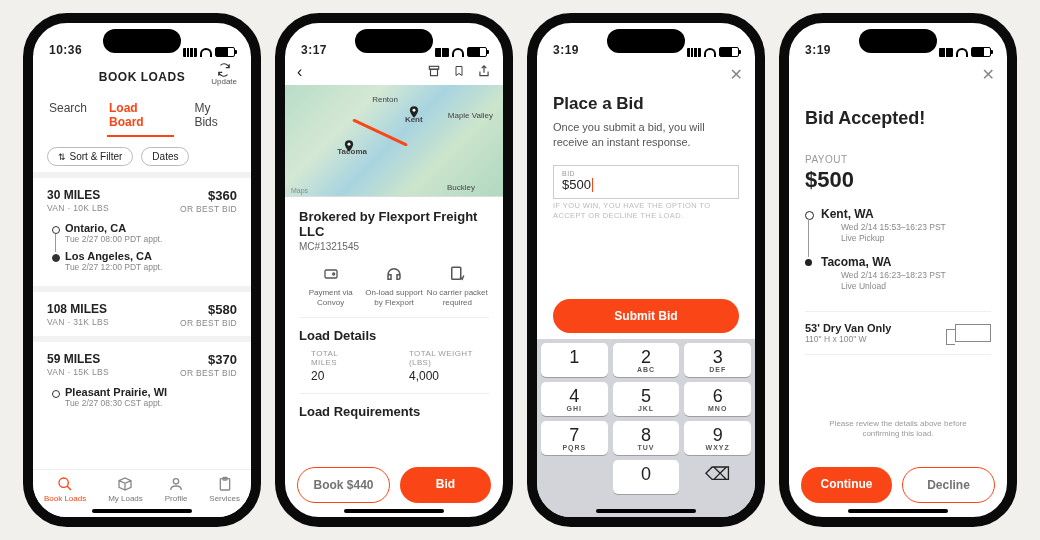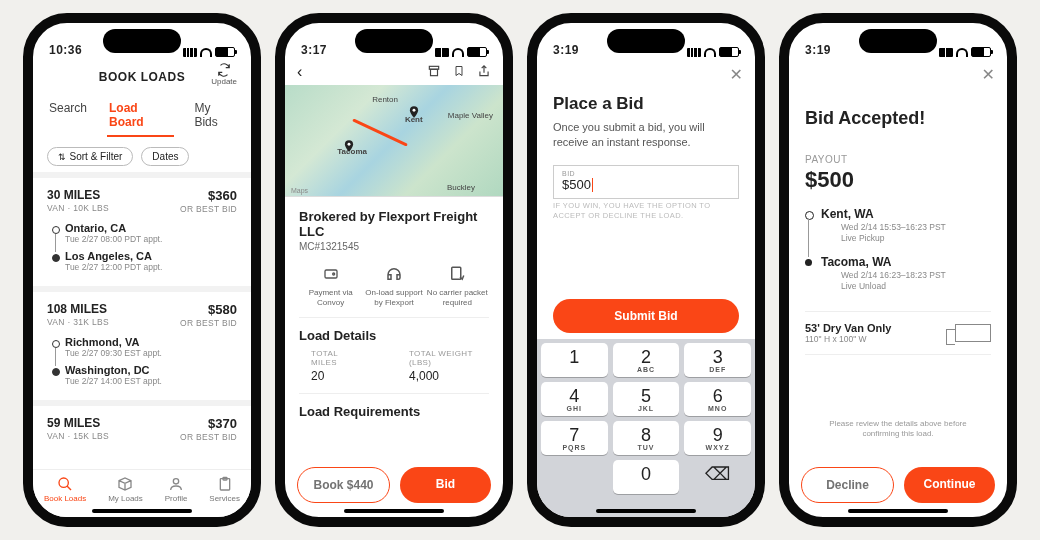--- a/index.html
+++ b/index.html
@@ -182,45 +182,39 @@
       <div class="card-top">
         <div>
               <div class="miles">108 MILES</div>
               <div class="sub">VAN · 31K LBS</div>
             </div>
         <div>
               <div class="price">$580</div>
               <div class="sub" style="text-align:right">OR BEST BID</div>
             </div>
       </div>
+    </div>
+    <div class="divider"></div>
+    <div class="card">
+      <div class="card-top">
+        <div>
+              <div class="miles">59 MILES</div>
+              <div class="sub">VAN · 15K LBS</div>
+            </div>
+        <div>
+              <div class="price">$370</div>
+              <div class="sub" style="text-align:right">OR BEST BID</div>
+            </div>
+      </div>
       <div class="stops">
         <div class="stop">
               <div class="stop-txt">
-                <div class="city">Richmond, VA</div>
-                <div class="appt">Tue 2/27 09:30 EST appt.</div>
+                <div class="city">Pleasant Prairie, WI</div>
+                <div class="appt">Tue 2/27 08:30 CST appt.</div>
               </div>
-            </div>
-        <div class="stop dest">
-              <div class="stop-txt">
-                <div class="city">Washington, DC</div>
-                <div class="appt">Tue 2/27 14:00 EST appt.</div>
-              </div>
-            </div>
-      </div>
-    </div>
-    <div class="divider"></div>
-    <div class="card">
-      <div class="card-top">
-        <div>
-              <div class="miles">59 MILES</div>
-              <div class="sub">VAN · 15K LBS</div>
-            </div>
-        <div>
-              <div class="price">$370</div>
-              <div class="sub" style="text-align:right">OR BEST BID</div>
             </div>
       </div>
     </div>
     <div class="tabbar">
       <div class="tabbar-item active">
             <span class="ico">
               <svg width="16" height="16" viewBox="0 0 24 24" fill="none" stroke="#fa4616" stroke-width="2">
                 <circle cx="10" cy="10" r="7"></circle>
                 <path d="M21 21l-6-6"></path>
               </svg>
@@ -469,20 +463,20 @@
       <div class="s4-equip">
         <div>
           <div class="s4-equip-t">53' Dry Van Only</div>
           <div class="s4-equip-s">110" H x 100" W</div>
         </div>
         <div class="truck-ico"></div>
       </div>
       <div class="s4-note">Please review the details above before confirming this load.</div>
     </div>
     <div class="btnrow">
+      <div class="btn fill">Continue</div>
       <div class="btn outline">Decline</div>
-      <div class="btn fill">Continue</div>
     </div>
   </div>
   <div class="homebar"></div>
 </div>
 
 </div>
 
 </body></html>

